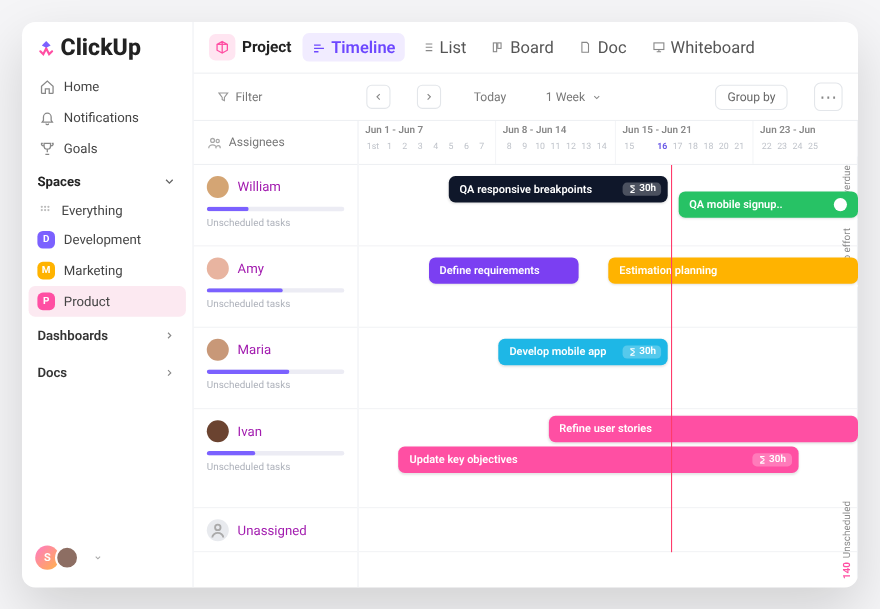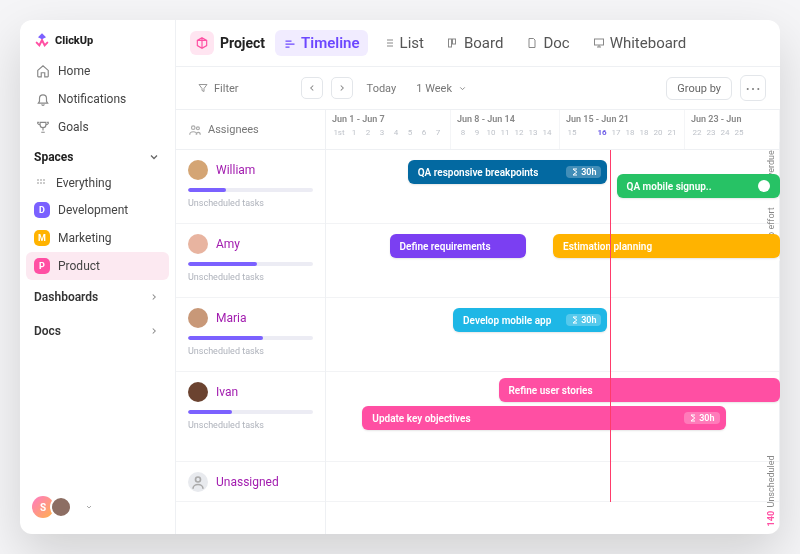--- a/index.html
+++ b/index.html
@@ -1,37 +1,37 @@
 <!DOCTYPE html>
 <html><head>
 <meta charset="utf-8">
 <style>
 * { box-sizing: border-box; margin: 0; padding: 0; }
 body { font-family: -apple-system, BlinkMacSystemFont, "Segoe UI", Roboto, sans-serif; background: #f5f5f7; display:flex; align-items:center; justify-content:center; height:100vh; }
 .app { width: 760px; height: 514px; background:#fff; border-radius:12px; box-shadow: 0 20px 50px rgba(0,0,0,0.15); display:flex; overflow:hidden; position:relative; }
 .sidebar { width: 156px; border-right:1px solid #eef0f3; display:flex; flex-direction:column; padding:12px 0 8px; }
-.logo { display:flex; align-items:center; gap:5px; padding:0 14px 10px; font-weight:800; font-size:11px; color:#222; }
+.logo { display:flex; align-items:center; gap:5px; padding:0 14px 10px; font-weight:800; font-size:21px; color:#222; }
 .logo-mark { width:16px; height:16px; }
 .navlist { display:flex; flex-direction:column; gap:2px; padding:0 6px; }
 .nav-item { display:flex; align-items:center; gap:8px; padding:6px 10px; font-size:12px; color:#444; border-radius:6px; cursor:pointer; }
 .section-hdr { display:flex; align-items:center; justify-content:space-between; padding:10px 14px 6px; font-size:12px; font-weight:700; color:#222; }
 .space-item { display:flex; align-items:center; gap:8px; padding:6px 14px; font-size:12px; color:#444; cursor:pointer; }
 .space-item.active { background:#fce9f1; border-radius:6px; margin:0 6px; padding:6px 8px; }
 .chip { width:16px; height:16px; border-radius:5px; display:flex; align-items:center; justify-content:center; font-size:9px; font-weight:700; color:#fff; }
 .section-row { display:flex; align-items:center; justify-content:space-between; padding:10px 14px; font-size:12px; font-weight:600; color:#333; cursor:pointer; }
 .sidebar-footer { margin-top:auto; padding:8px 12px; display:flex; align-items:center; gap:4px; }
 .avatar-sm { width:22px; height:22px; border-radius:50%; background:linear-gradient(135deg,#ff7ac6,#ffb347); display:flex; align-items:center; justify-content:center; font-size:10px; font-weight:700; color:#fff; }
 .avatar-sm2 { width:22px; height:22px; border-radius:50%; background:#8d6e63; margin-left:-8px; border:2px solid #fff; }
 .main { flex:1; display:flex; flex-direction:column; min-width:0; position:relative; }
 .topbar { display:flex; align-items:center; gap:6px; padding:10px 14px; border-bottom:1px solid #eef0f3; }
 .proj-icon { width:24px; height:24px; border-radius:6px; background:#ffe5f1; display:flex; align-items:center; justify-content:center; }
 .proj-title { font-weight:700; font-size:14px; color:#222; margin-right:4px; }
 .view-tab { display:flex; align-items:center; gap:4px; font-size:15px; color:#555; padding:4px 8px; border-radius:6px; cursor:pointer; }
 .view-tab.active { color:#6c47ff; background:#f1ecff; font-weight:600; }
-.toolbar { display:flex; align-items:center; gap:8px; padding:8px 14px; border-bottom:1px solid #eef0f3; }
+.toolbar { display:flex; align-items:center; gap:24px; padding:8px 14px; border-bottom:1px solid #eef0f3; }
 .tbtn { display:flex; align-items:center; gap:4px; font-size:11px; color:#777; padding:3px 6px; cursor:pointer; }
 .arrow-btn { width:22px; height:22px; border:1px solid #e3e6ea; border-radius:5px; display:flex; align-items:center; justify-content:center; cursor:pointer; color:#888; }
 .spacer { flex:1; }
 .group-btn { font-size:11px; color:#666; border:1px solid #e3e6ea; padding:4px 10px; border-radius:6px; cursor:pointer; }
 .more-btn { width:26px; height:26px; border:1px solid #e3e6ea; border-radius:6px; display:flex; align-items:center; justify-content:center; cursor:pointer; color:#888; }
 .content { flex:1; display:flex; min-height:0; }
 .assignee-col { width:150px; border-right:1px solid #eef0f3; }
 .assignee-hdr { height:40px; display:flex; align-items:center; gap:6px; padding:0 12px; font-size:11px; color:#777; border-bottom:1px solid #eef0f3; }
 .assignee-row { padding:10px 12px 6px; border-bottom:1px solid #f2f3f5; }
 .assignee-row .who { display:flex; align-items:center; gap:8px; font-size:12px; color:#a21caf; font-weight:400; }
@@ -365,21 +365,21 @@
                 <span>22</span>
                 <span>23</span>
                 <span>24</span>
                 <span>25</span>
               </div>
             </div>
           </div>
         <div class="grid-body" id="grid-body">
           <div class="today-line"></div>
         <div class="lane">
-              <div class="task" style="background: #0369a1; left: 18%; width: 44%; top: 10px;">
+              <div class="task" style="background: #0f172a; left: 18%; width: 44%; top: 10px;">
                 <span>QA responsive breakpoints</span>
                 <span class="badge"><svg width="8" height="8" viewBox="0 0 24 24" fill="none" stroke="#fff" stroke-width="3">
                     <path d="M6 3h12M6 21h12M7 3c0 5 10 5 10 9s-10 4-10 9"></path>
                   </svg>30h</span>
               </div>
               <div class="task" style="background: rgb(39, 194, 101); left: 64%; width: 36%; top: 24px;">
                 <span>QA mobile signup..</span>
                 <span class="info-ic">i</span>
               </div>
             </div>

